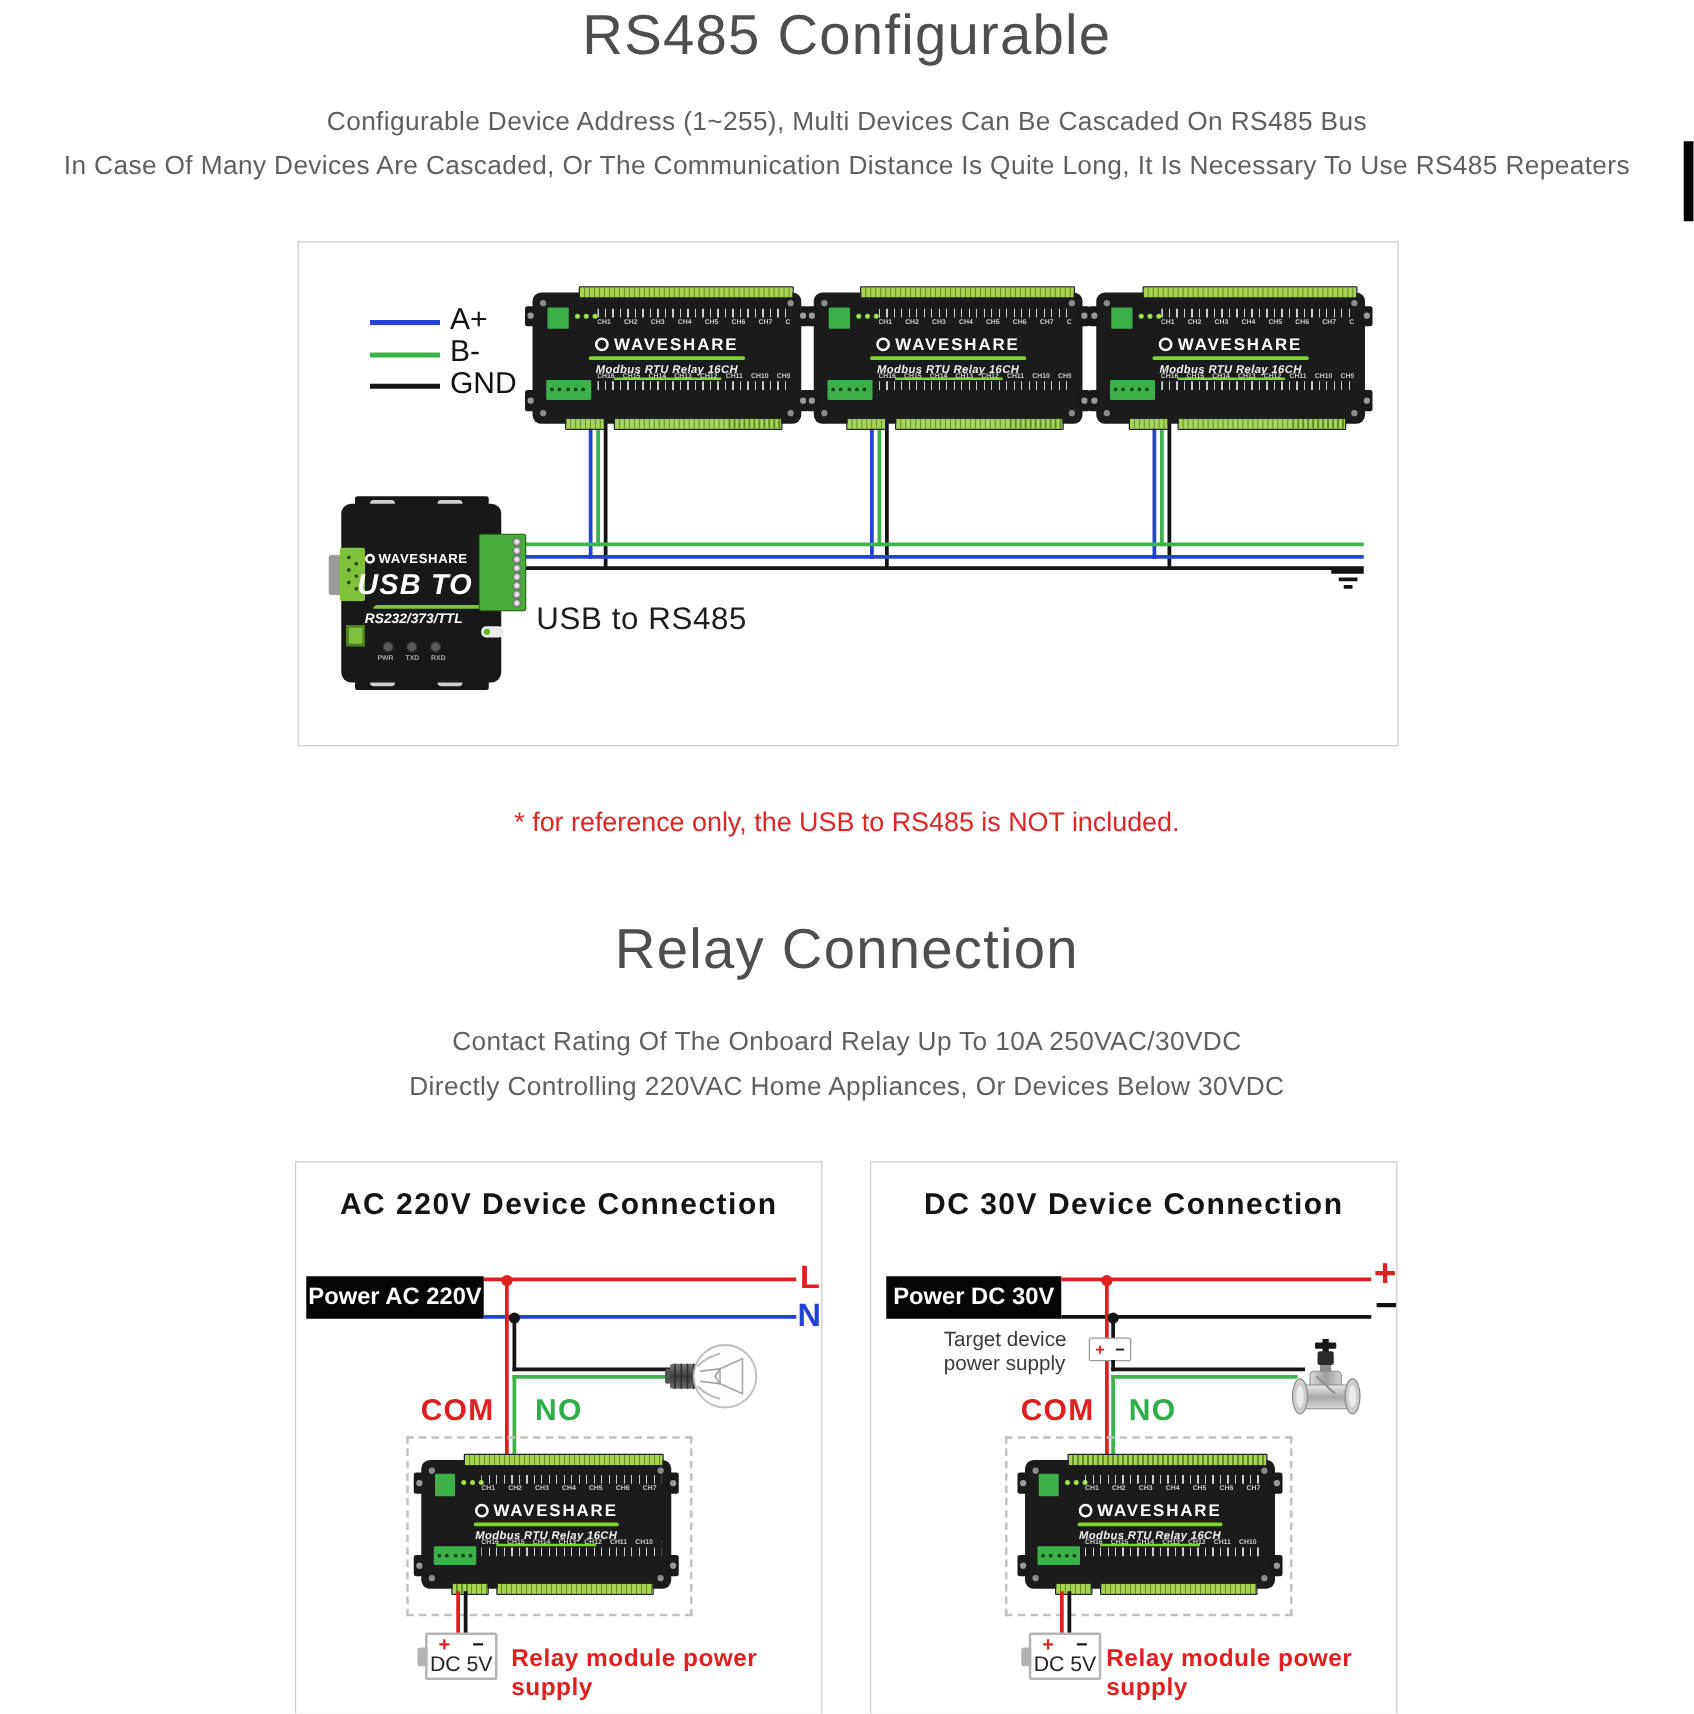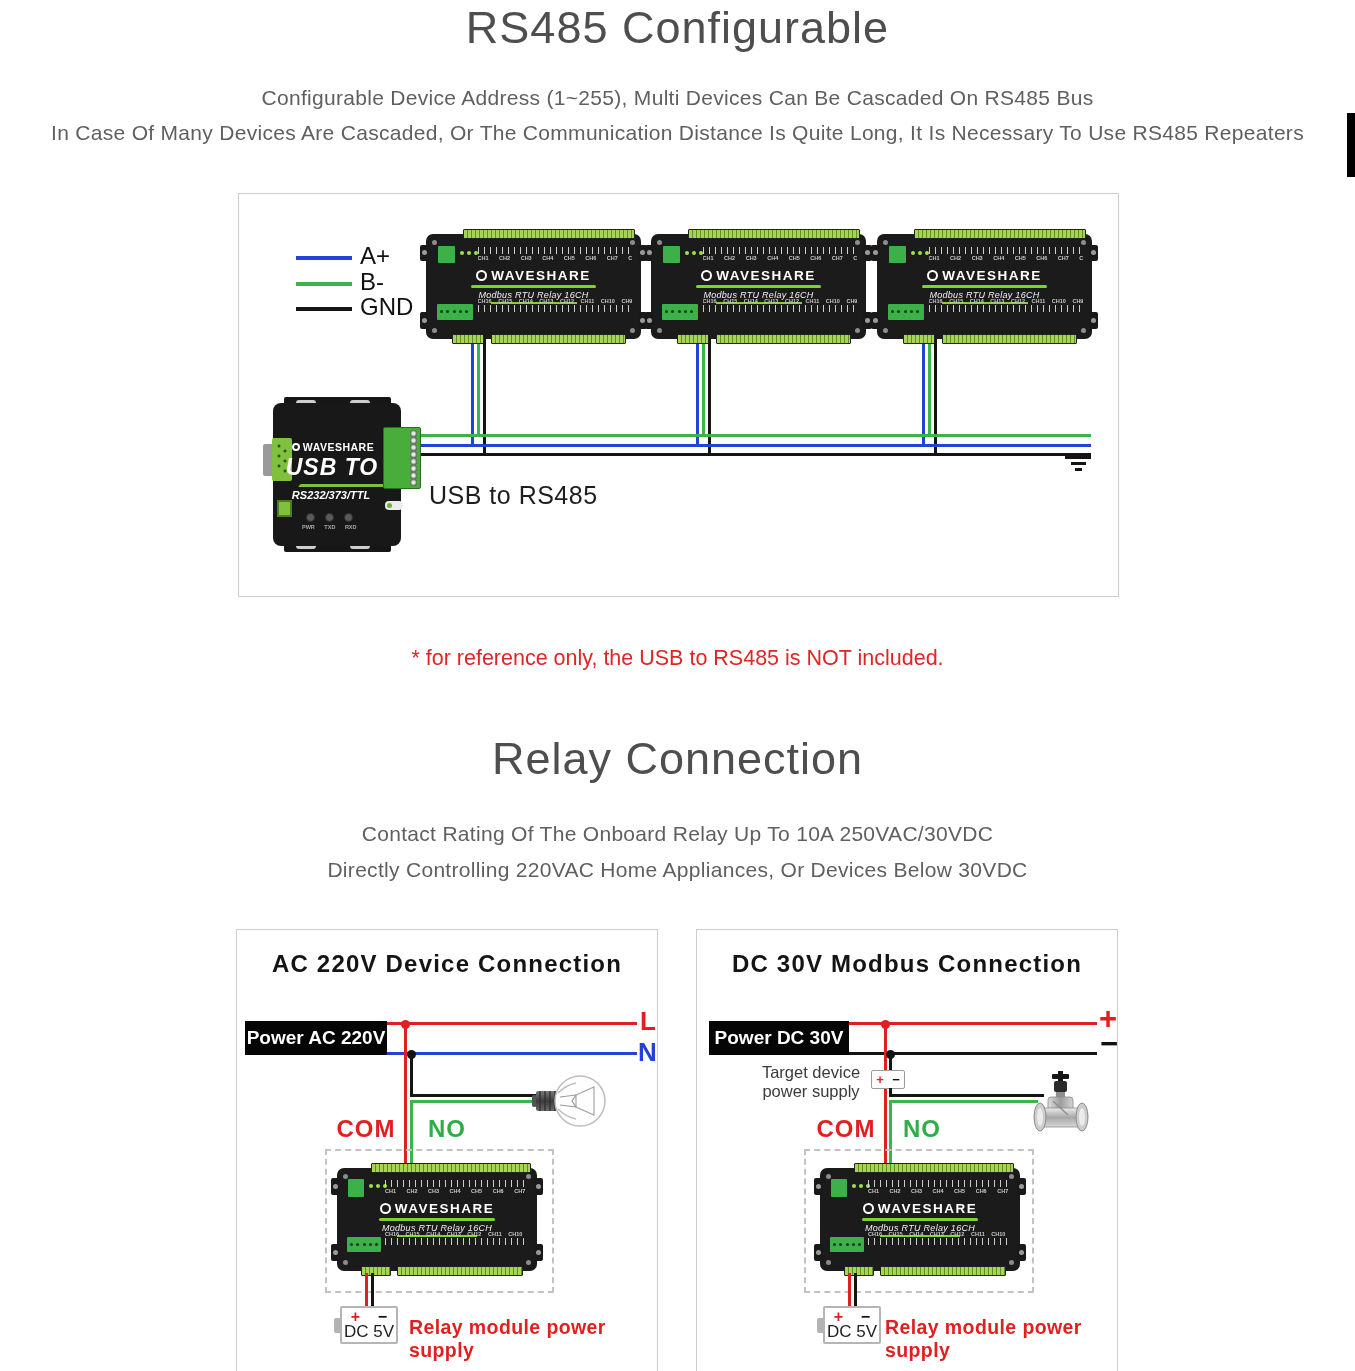--- a/index.html
+++ b/index.html
@@ -37,21 +37,21 @@
   .leds s{width:4px;height:4px;border-radius:50%;background:#9be24a}
   .ch-row{position:absolute;left:24%;width:72%;display:flex;flex-direction:column;gap:1px}
   .ch-row.top{top:12%}.ch-row.bot{top:61%}
   .ticks{height:7px;background:repeating-linear-gradient(90deg,rgba(225,225,225,.9) 0 1px,rgba(255,255,255,0) 1px 6px)}
   .ch-labels{font-size:5.5px;font-weight:bold;color:#c9c9c9;word-spacing:9px;white-space:nowrap;overflow:hidden}
   .ch-labels.wide{word-spacing:5px}
   .brand{position:absolute;top:32%;left:0;right:0;display:flex;flex-direction:column;align-items:center;gap:2px}
   .brand-line{display:flex;align-items:center;gap:4px;color:#fff;font-weight:bold;font-size:13.5px;letter-spacing:1.5px}
   .logo-dot{width:11px;height:11px;border:2.5px solid #fff;border-radius:50%;box-sizing:border-box}
   .brand-rule{width:58%;height:3px;background:#7fd42c;border-radius:2px}
-  .model{font-style:italic;font-weight:normal;font-size:9px;color:#f2f2f2;letter-spacing:.3px}
+  .model{font-style:italic;font-weight:bold;font-size:9px;color:#f2f2f2;letter-spacing:.3px}
   .model-rule{width:40%;height:2px;background:#7fd42c}
   .term-bl{position:absolute;left:5%;bottom:18%;width:17%;height:15%;background:#3cb049;border-radius:1px}
   .term-bl i{position:absolute;left:3px;top:50%;margin-top:-2px;width:3px;height:3px;border-radius:50%;background:#0e3d15;
              box-shadow:6px 0 #0e3d15,13px 0 #0e3d15,19px 0 #0e3d15,25px 0 #0e3d15}
   
   .adapter{position:absolute;left:24px;top:203px;width:160px;height:155px}
   .ad-flange{position:absolute;left:21px;width:107px;height:12px;background:#161616;border-radius:2px}
   .ad-flange.t{top:0}.ad-flange.b{bottom:0}
   .ad-flange u{position:absolute;top:3px;width:20px;height:6px;background:#cfcfcf;border-radius:3px}
   .ad-body{position:absolute;left:10px;top:6px;width:128px;height:143px;background:#181818;border-radius:8px}
@@ -87,21 +87,21 @@
   .pm-label{position:absolute;font-size:31px;font-weight:bold;line-height:30px}
   .com-label{position:absolute;font-size:24px;font-weight:bold;color:#e02020;letter-spacing:1px;text-align:center}
   .no-label{position:absolute;font-size:24px;font-weight:bold;color:#2fae47;letter-spacing:1px;text-align:center}
   .dashed{position:absolute;border:2px dashed #c2c2c2}
   .battery{position:absolute;width:58px;height:38px;background:#fff;border:2px solid #b5b5b5;border-radius:2px;box-sizing:border-box}
   .bat-nub{position:absolute;left:-8px;top:10px;width:8px;height:15px;background:#b3b3b3;border-radius:2px 0 0 2px}
   .bat-signs{display:flex;justify-content:space-around;font-weight:bold;font-size:16px;line-height:13px;margin-top:2px}
   .bat-signs .p{color:#e02020}.bat-signs .m{color:#111}
   .bat-label{text-align:center;font-size:17px;color:#222;line-height:17px}
   .supply-label{position:absolute;font-size:19.5px;font-weight:bold;color:#e01f1f;letter-spacing:.4px}
-  .target-label{position:absolute;font-size:16.5px;color:#3a3a3a;width:112px;text-align:center;line-height:18px}
+  .target-label{position:absolute;font-size:16.5px;color:#3a3a3a;width:112px;text-align:left;line-height:18px}
   .target-box{position:absolute;width:34px;height:19px;background:#fff;border:1.5px solid #9a9a9a;border-radius:2px;
               box-sizing:border-box;display:flex;justify-content:space-around;align-items:center;font-weight:bold;font-size:13px;line-height:13px}
   .target-box .p{color:#e02020}.target-box .m{color:#111}
   .scroll-frag{position:absolute;background:#000}
 </style>
 </head>
 <body>
 
 <div class="stage">
 
@@ -440,21 +440,21 @@
       <div class="bat-signs">
         <span class="p">+</span>
         <span class="m">−</span>
       </div>
       <div class="bat-label">DC 5V</div>
     </div>
     <span class="supply-label" style="left:172px;top:386px">Relay module power supply</span>
   </div>
 
   <div class="panel" style="left:696px;top:929px;width:420px;height:441px">
-    <div class="abs ctr panel-title" style="top:20px">DC 30V Modbus Connection</div>
+    <div class="abs ctr panel-title" style="top:20px">DC 30V Device Connection</div>
 
     <div class="power-label" style="left:12px;top:91px;width:140px">Power DC 30V</div>
     <span class="w c-red" style="left:152px;top:92px;width:248px;height:3px"></span>
     <span class="w c-black" style="left:152px;top:122px;width:248px;height:3px"></span>
     <span class="pm-label" style="left:402px;top:74px;color:#e02020">+</span>
     <span class="pm-label" style="left:403px;top:99px;color:#111">−</span>
 
     <span class="w c-red" style="left:187px;top:93px;width:3px;height:147px"></span>
     <span class="dot c-red" style="left:184px;top:90px"></span>
     <span class="w c-black" style="left:192px;top:124px;width:3px;height:18px"></span>

